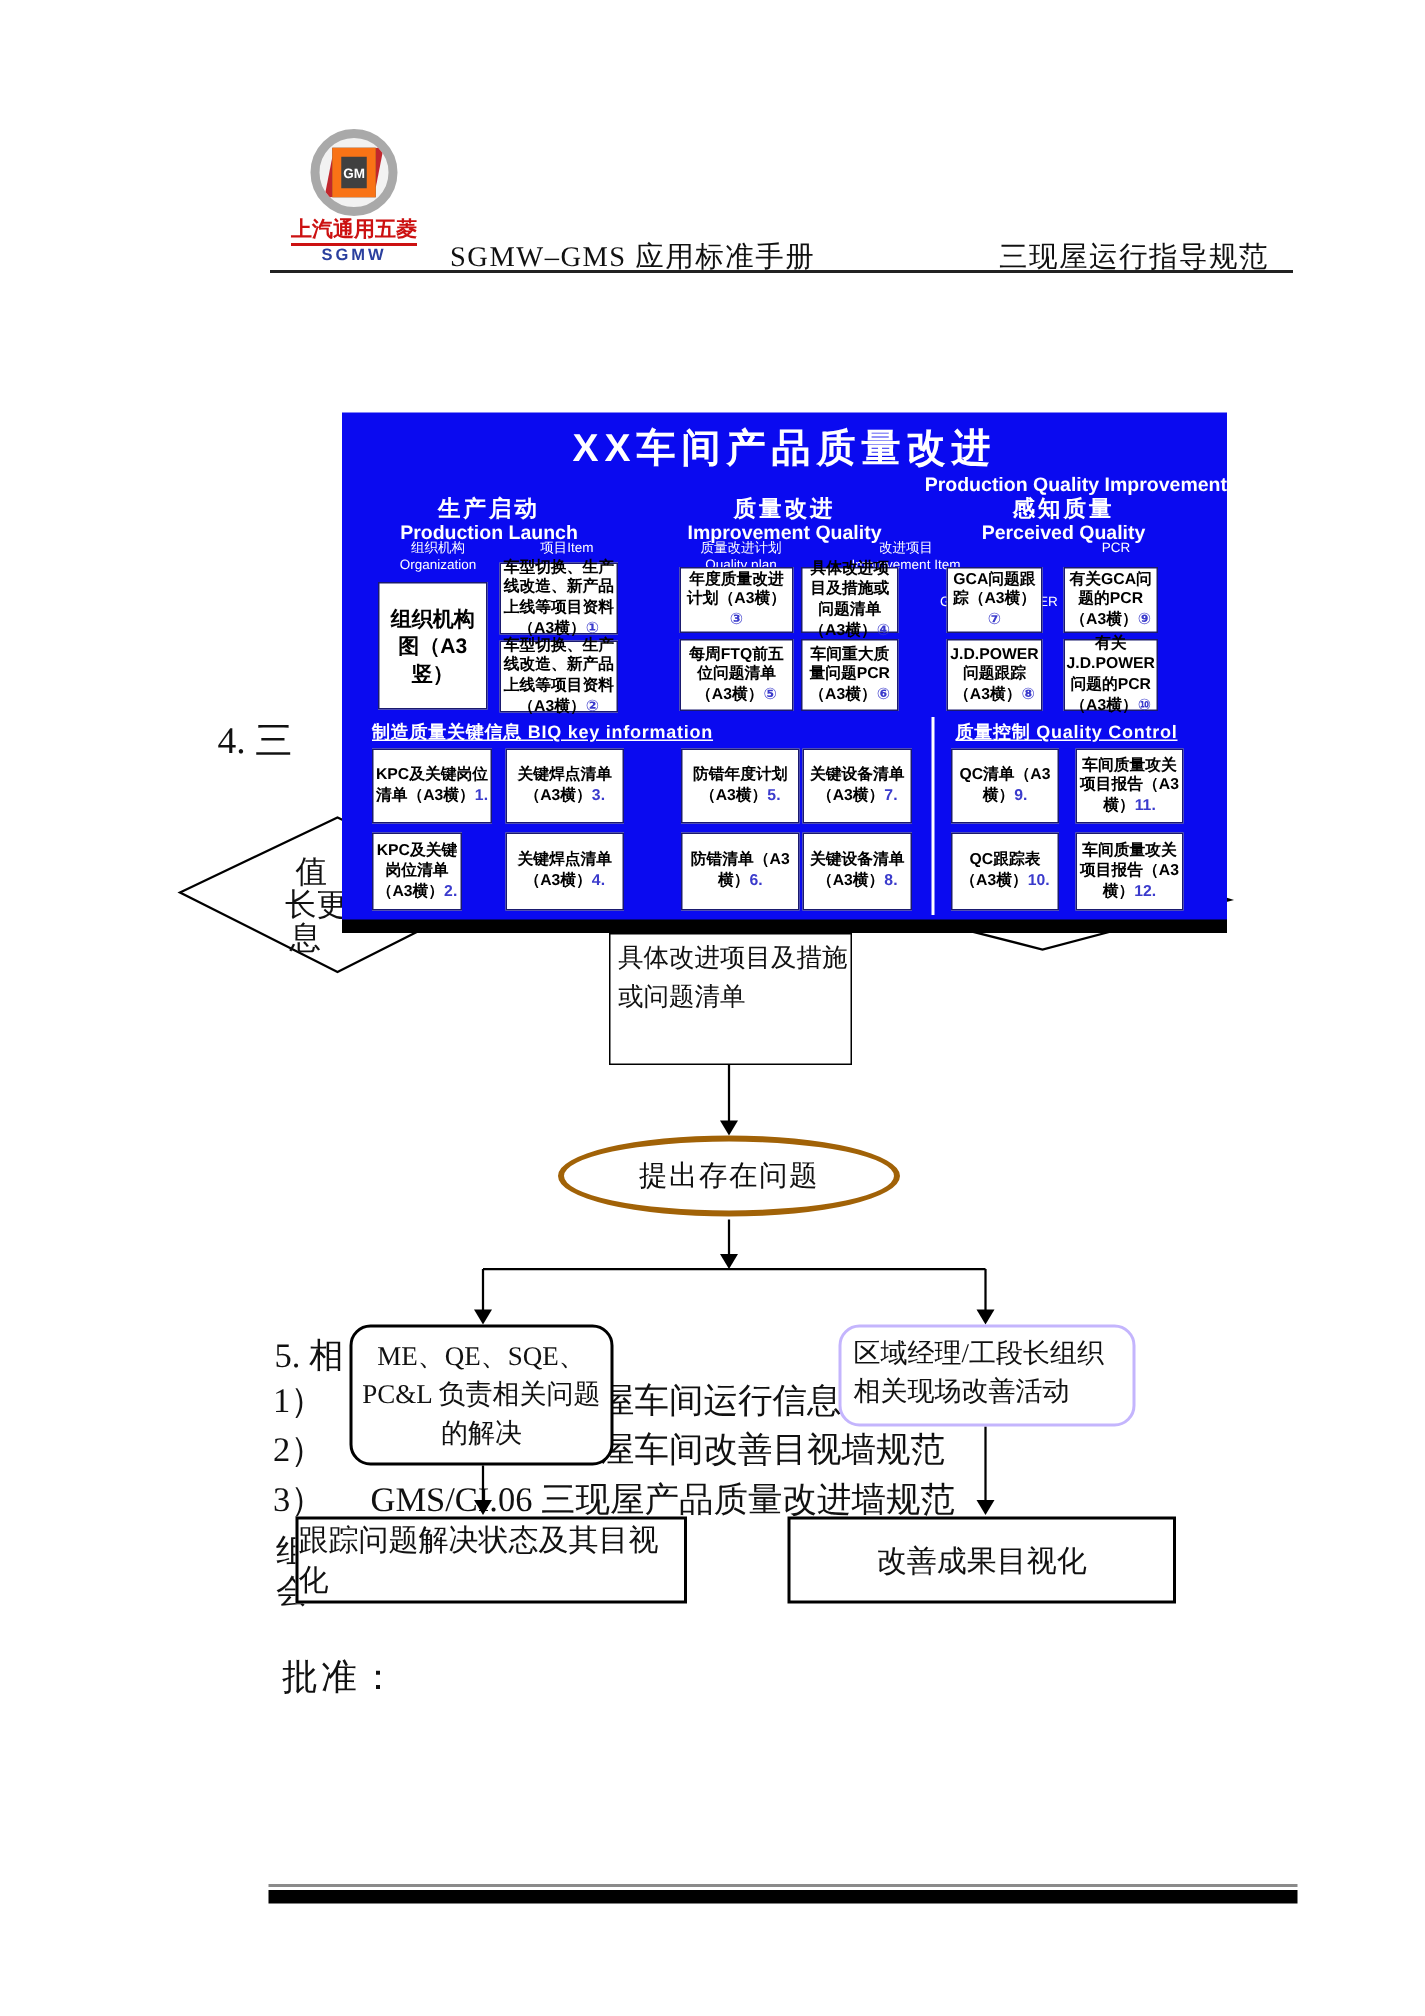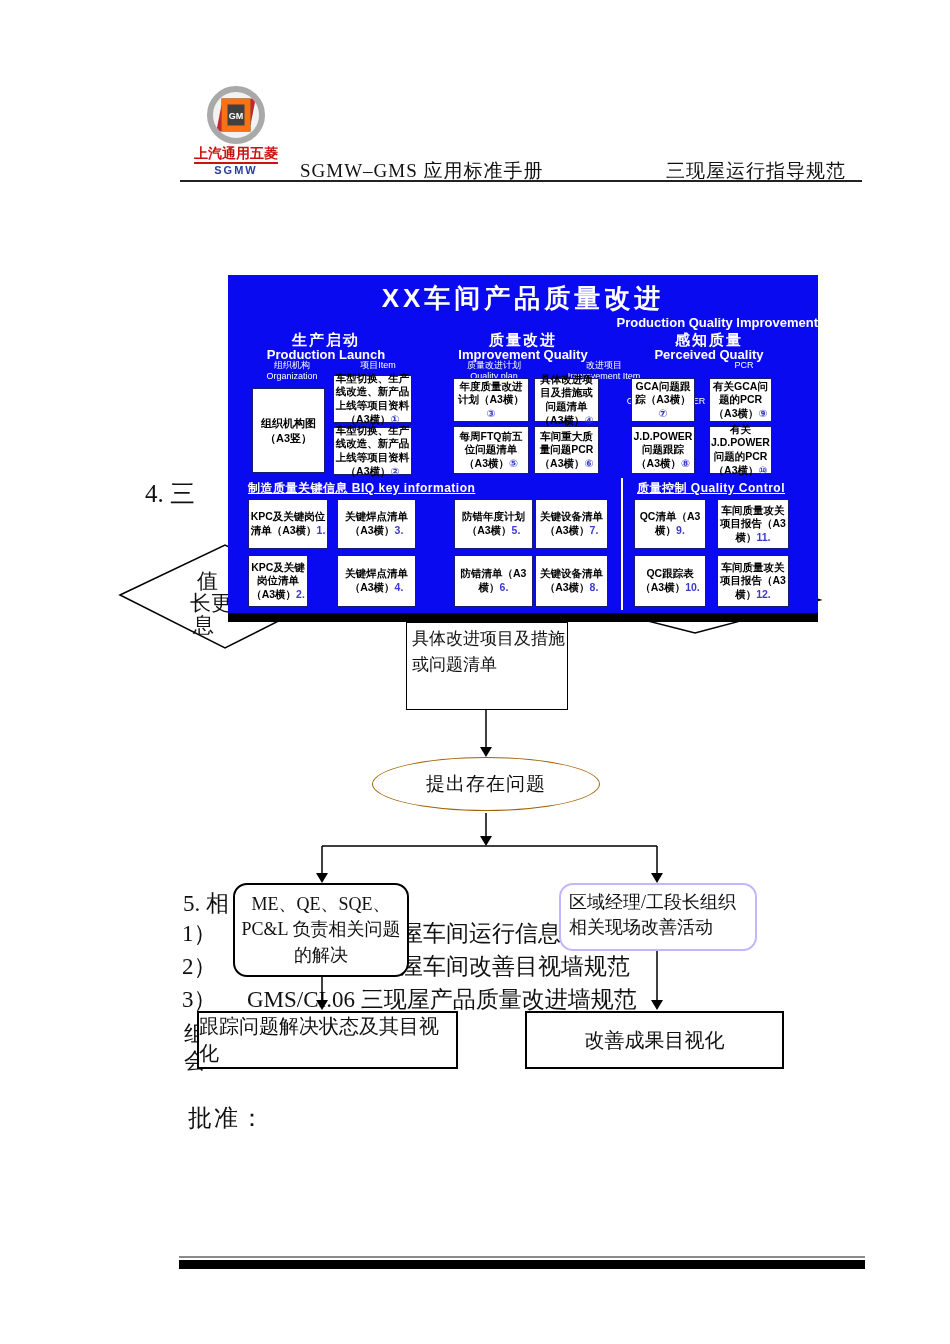--- a/index.html
+++ b/index.html
@@ -37,21 +37,21 @@
         padding:1px;box-sizing:border-box;}
   .pbox .num{color:#3a3acc;}
   .sechead{top:205px;font-weight:bold;font-size:12px;text-decoration:underline;letter-spacing:.5px;}
   #divider{left:393px;top:203px;width:2px;height:132px;background:#fff;}
   #panel-strip{left:0;top:338px;width:590px;height:9px;background:#000;}
 
   
   .fbox{background:#fff;border:1.5px solid #000;box-sizing:border-box;z-index:20;}
   #review-box{left:406px;top:622px;width:162px;height:88px;font-size:17px;line-height:1.5;
               padding:3px 2px 0 5px;}
-  #ellipse{left:372px;top:757px;width:228px;height:54px;border:1px solid #a16207;border-radius:50%;
+  #ellipse{left:372px;top:757px;width:228px;height:54px;border:4px solid #a16207;border-radius:50%;
            display:flex;align-items:center;justify-content:center;font-size:19px;letter-spacing:1px;}
   #left-action{left:233px;top:883px;width:176px;height:94px;border:2px solid #000;border-radius:14px;
                display:flex;align-items:center;justify-content:center;text-align:center;
                font-size:18px;line-height:1.4;padding:0 2px;}
   #right-action{left:559px;top:883px;width:198px;height:68px;border:2px solid #c4b5fd;border-radius:14px;
                 font-size:18px;line-height:1.4;padding:5px 8px;}
   #track-box{left:197px;top:1011px;width:261px;height:58px;border:2px solid #000;display:flex;
              align-items:center;justify-content:center;font-size:20px;}
   #result-box{left:525px;top:1011px;width:259px;height:58px;border:2px solid #000;display:flex;
               align-items:center;justify-content:center;font-size:20px;}
@@ -164,21 +164,21 @@
       <div>改进项目</div>
         <div>Improvement Item</div>
     </div>
     <div class="abs sublab" style="left:393px;width:90px;margin-top:36px;">
       <div>GCA、J.D.POWER</div>
     </div>
     <div class="abs sublab" style="left:486px;width:60px;">
       <div>PCR</div>
     </div>
 
-    <div class="abs pbox" style="left:24px;top:113px;width:73px;height:85px;font-size:11px;">组织机构图（A3竖）</div>
+    <div class="abs pbox" style="left:24px;top:113px;width:73px;height:85px;font-size:14px;">组织机构图（A3竖）</div>
 
     <div class="abs pbox" style="left:105px;top:100px;width:79px;height:48px;">
       <span><span>车型切换、生产线改造、新产品上线等项目资料（A3横）</span><span class="num">①</span></span>
     </div>
     <div class="abs pbox" style="left:105px;top:152px;width:79px;height:48px;">
       <span><span>车型切换、生产线改造、新产品上线等项目资料（A3横）</span><span class="num">②</span></span>
     </div>
     <div class="abs pbox" style="left:225px;top:103px;width:76px;height:44px;">
       <span><span>年度质量改进计划（A3横）</span><span class="num">③</span></span>
     </div>

